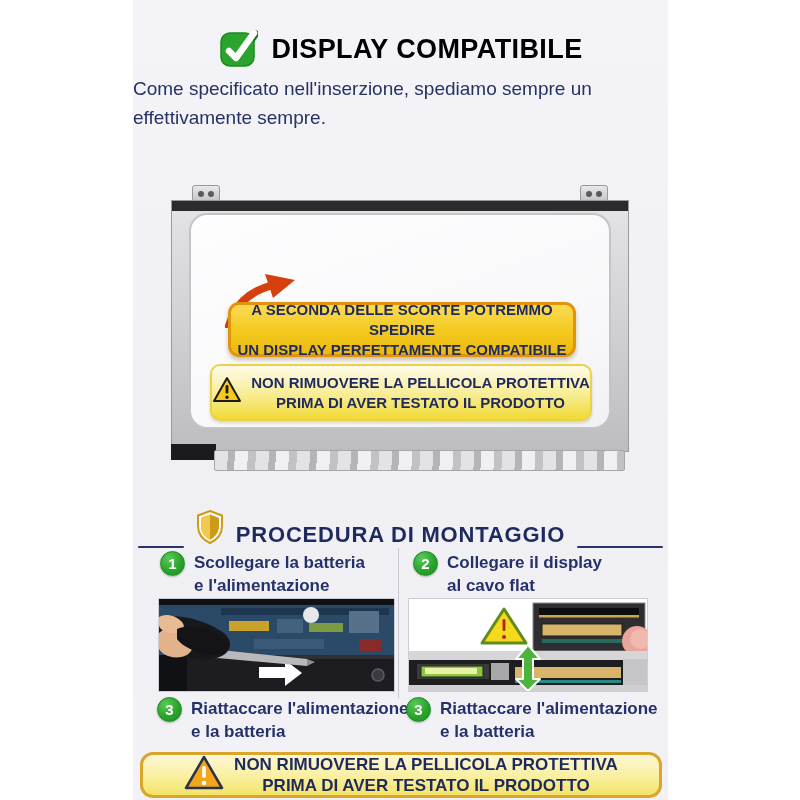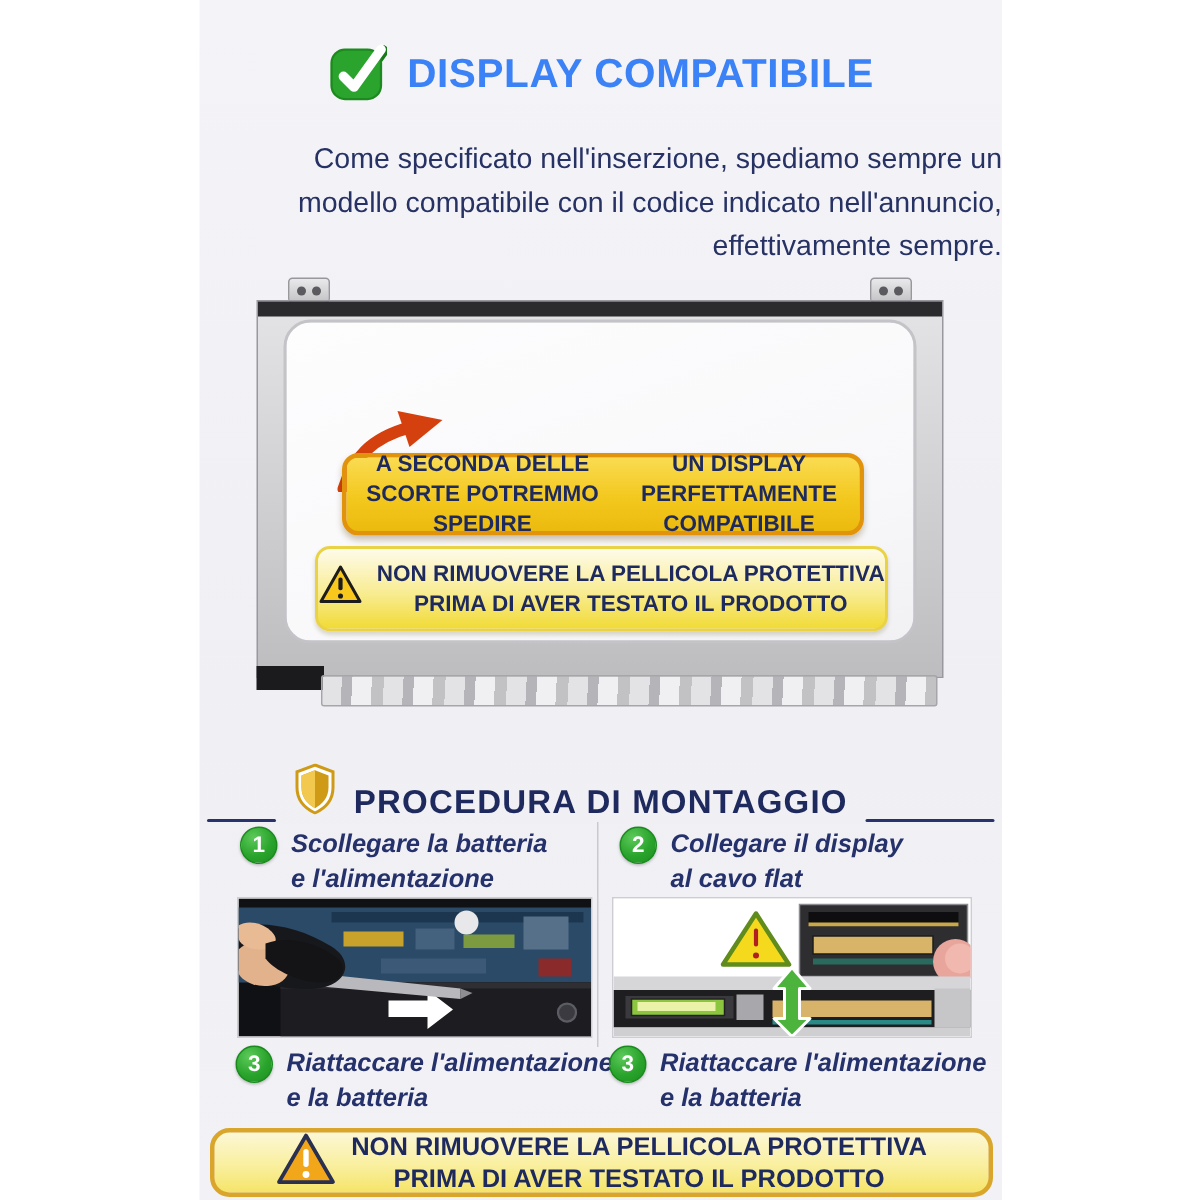--- a/index.html
+++ b/index.html
@@ -13,25 +13,25 @@
     position:absolute; left:133px; top:0; width:535px; height:800px;
     background:linear-gradient(180deg,#f4f3f7 0%, #f0eff4 60%, #f2f1f5 100%);
   }
 
   
   .title-row {
     position:absolute; left:133px; top:26px; width:535px;
     display:flex; align-items:center; justify-content:center; gap:13px;
   }
   .page-title {
-    font-size:27px; font-weight:bold; color:#3b82f6; letter-spacing:0.4px;
+    font-size:27px; font-weight:bold; color:#000000; letter-spacing:0.4px;
   }
   .intro {
-    position:absolute; left:133px; top:92px; width:535px;
-    text-align:right; color:#273264; font-size:19px; line-height:29px;
+    position:absolute; left:133px; top:74px; width:535px;
+    text-align:left; color:#273264; font-size:19px; line-height:29px;
   }
   .intro span { display:block; }
 
   
   .bracket {
     position:absolute; width:28px; height:17px; top:185px;
     background:linear-gradient(180deg,#e9e9eb,#c4c4c7);
     border:1px solid #97979c; border-radius:3px;
     display:flex; align-items:center; justify-content:center; gap:4px;
   }
@@ -61,21 +61,21 @@
 
   
   .red-arrow { position:absolute; left:221px; top:272px; width:78px; height:56px; }
 
   
   .stock-banner {
     position:absolute; left:228px; top:302px; width:348px; height:55px;
     border:3px solid #e2930c; border-radius:11px;
     background:linear-gradient(180deg,#fadc52 0%, #f3c81e 55%, #ecba0e 100%);
     box-shadow:0 3px 4px rgba(90,60,0,0.30);
-    display:flex; flex-direction:row; align-items:center; justify-content:center;
+    display:flex; flex-direction:column; align-items:center; justify-content:center;
     color:#1e2a5e; font-weight:bold; font-size:15px; line-height:20px; text-align:center;
   }
   .film-banner {
     position:absolute; left:210px; top:364px; width:382px; height:57px;
     border:2px solid #e9d245; border-radius:10px;
     background:linear-gradient(180deg,#fefbe9 0%, #f8ec92 55%, #f1db36 100%);
     box-shadow:0 2px 3px rgba(90,70,0,0.20);
     display:flex; align-items:center; justify-content:center; gap:9px;
     color:#1e2a5e; font-weight:bold; font-size:15px; line-height:20px; text-align:center;
   }
@@ -87,21 +87,21 @@
   }
   .proc-line { height:2px; background:#27336a; border-radius:1px; }
   .proc-line.l { width:46px; } .proc-line.r { width:86px; }
   .proc-title { font-size:22px; font-weight:bold; color:#1e2a5e; letter-spacing:0.8px; }
 
   
   .step {
     position:absolute; display:flex; gap:9px; align-items:flex-start;
     color:#25316b; font-weight:bold; font-size:17px; line-height:23px;
   }
-  .step .lines span { display:block;font-style:italic; }
+  .step .lines span { display:block; }
   .num-badge {
     flex:0 0 auto; width:25px; height:25px; border-radius:50%;
     background:radial-gradient(circle at 35% 28%, #5cc95a 0%, #2aa42c 55%, #1b8f1f 100%);
     border:1px solid #1a8a1e; color:#ffffff; font-size:15px; font-weight:bold;
     display:flex; align-items:center; justify-content:center; margin-top:0px;
     box-shadow:0 1px 2px rgba(0,0,0,0.25);
   }
   .step1 { left:160px; top:551px; } .step2 { left:413px; top:551px; }
   .step3a { left:157px; top:697px; } .step3b { left:406px; top:697px; }
   .col-divider { position:absolute; left:398px; top:548px; width:1px; height:150px; background:#c9c9d2; }
@@ -134,21 +134,20 @@
         <path d="M12 26 L19 33 L37 8" fill="none" stroke="#157a17" stroke-width="8" stroke-linecap="round" stroke-linejoin="round"></path>
         <rect x="3" y="7" width="33" height="33" rx="9" fill="#2aa42c" stroke="#1d8a1f" stroke-width="1.5"></rect>
         <path d="M11 25 L18 32 L36 7" fill="none" stroke="#ffffff" stroke-width="6.5" stroke-linecap="round" stroke-linejoin="round"></path>
       </svg>
     </span>
     <span class="page-title">DISPLAY COMPATIBILE</span>
   </div>
 
   <div class="intro">
     <span>Come specificato nell'inserzione, spediamo sempre un</span>
-    <span>modello compatibile con il codice indicato nell'annuncio,</span>
     <span>effettivamente sempre.</span>
   </div>
 
   <div class="bracket left">
       <i></i>
       <i></i>
     </div>
   <div class="bracket right">
       <i></i>
       <i></i>

